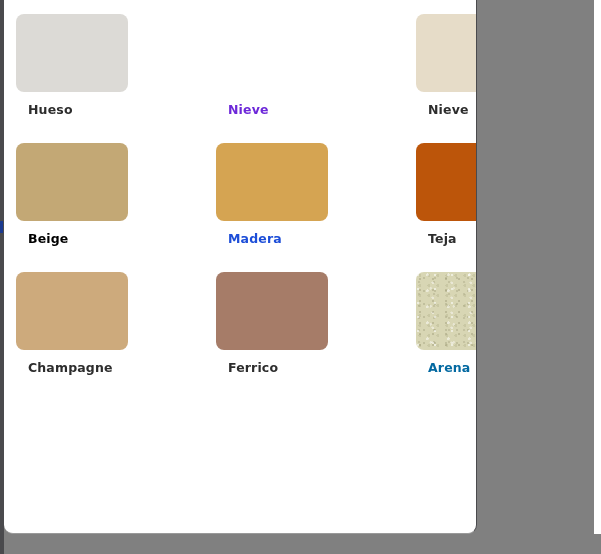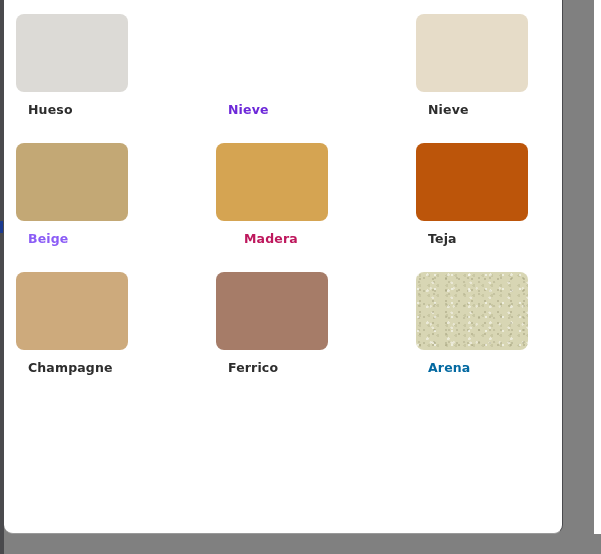--- a/index.html
+++ b/index.html
@@ -36,21 +36,21 @@
     height: 12px;
     background: #1b3a8f;
     z-index: 6;
   }
 
   
   #palette-card {
     position: absolute;
     left: 4px;
     top: 0;
-    width: 559px;
+    width: 473px;
     height: 534px;
     background: #ffffff;
     border-right: 1px solid #4a4a4d;
     border-bottom: 1px solid #9a9a9a;
     border-bottom-left-radius: 9px;
     border-bottom-right-radius: 9px;
     box-sizing: border-box;
     overflow: hidden;
   }
 
@@ -124,25 +124,25 @@
       <div class="swatch-cell">
         <div class="swatch-chip" style="background-color: rgb(255, 255, 255);"></div>
         <div class="swatch-label" style="color: #6d28d9;">Nieve</div>
       </div>
       <div class="swatch-cell">
         <div class="swatch-chip" style="background-color: rgb(230, 220, 200);"></div>
         <div class="swatch-label" style="color: rgb(45, 45, 45);">Nieve</div>
       </div>
       <div class="swatch-cell">
         <div class="swatch-chip" style="background-color: rgb(195, 168, 117);"></div>
-        <div class="swatch-label" style="color: #8b5cf6;">Beige</div>
+        <div class="swatch-label" style="color: #000000;">Beige</div>
       </div>
       <div class="swatch-cell">
         <div class="swatch-chip" style="background-color: rgb(213, 164, 82);"></div>
-        <div class="swatch-label" style="color: #be185d; margin-left: 16px;">Madera</div>
+        <div class="swatch-label" style="color: #1d4ed8;">Madera</div>
       </div>
       <div class="swatch-cell">
         <div class="swatch-chip" style="background-color: rgb(188, 85, 10);"></div>
         <div class="swatch-label" style="color: rgb(45, 45, 45);">Teja</div>
       </div>
       <div class="swatch-cell">
         <div class="swatch-chip" style="background-color: rgb(205, 170, 124);"></div>
         <div class="swatch-label" style="color: rgb(45, 45, 45);">Champagne</div>
       </div>
       <div class="swatch-cell">

